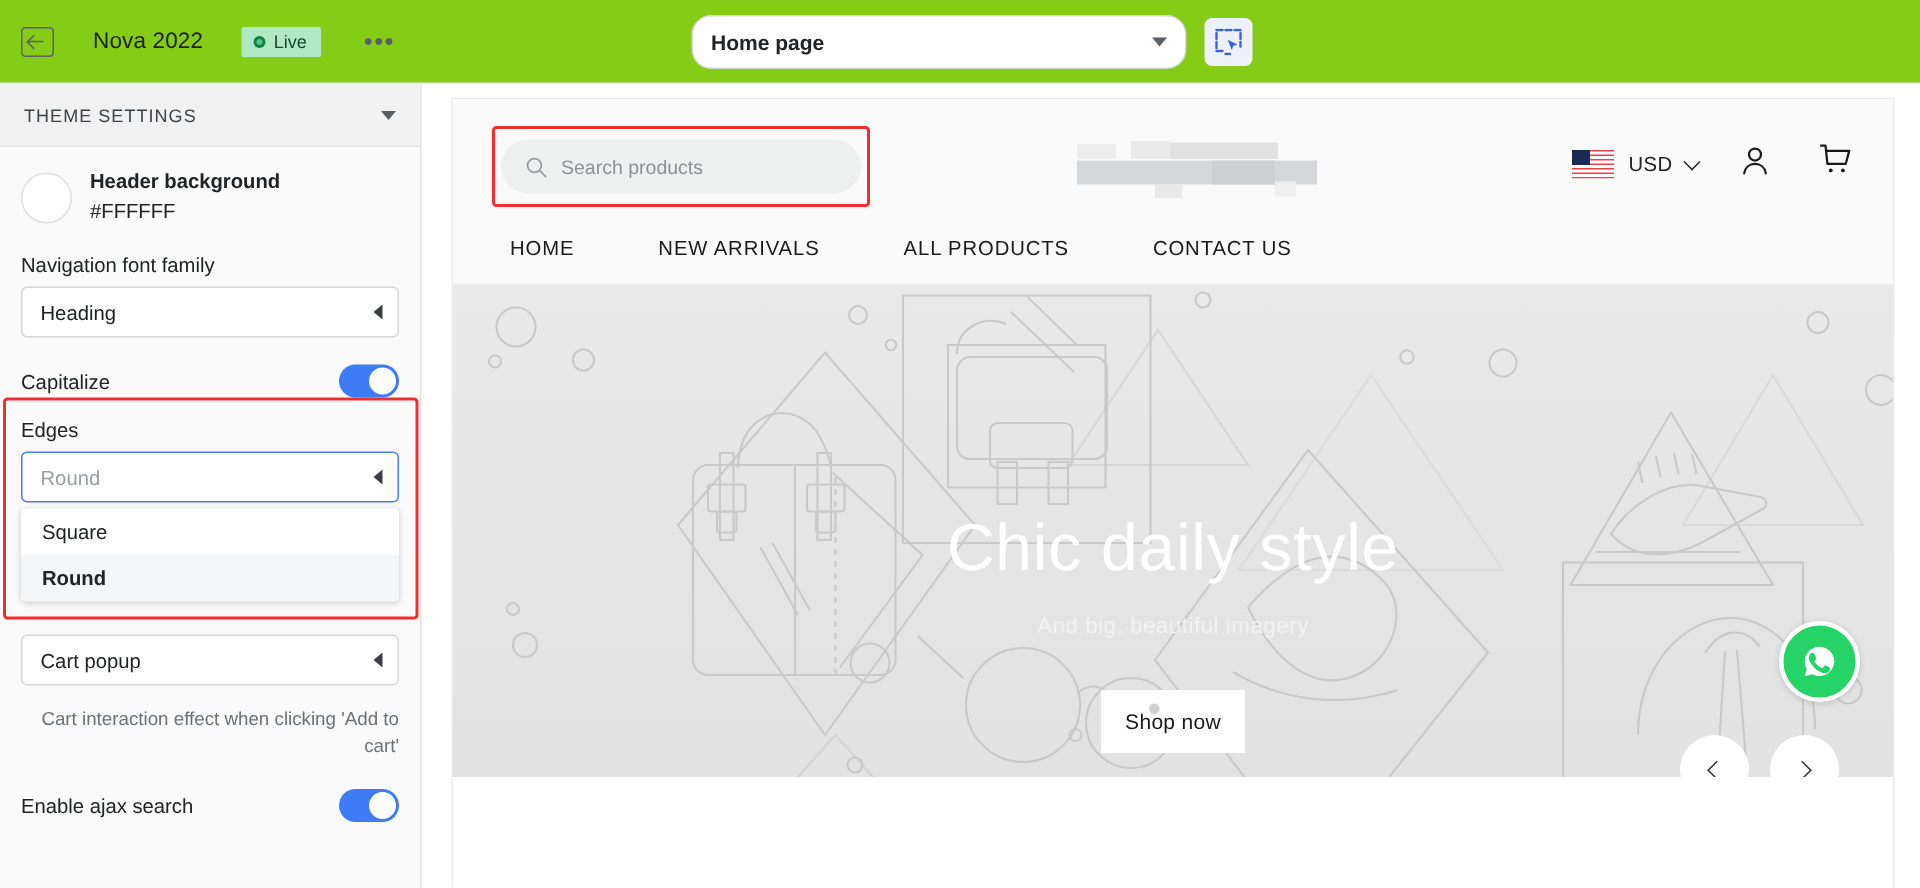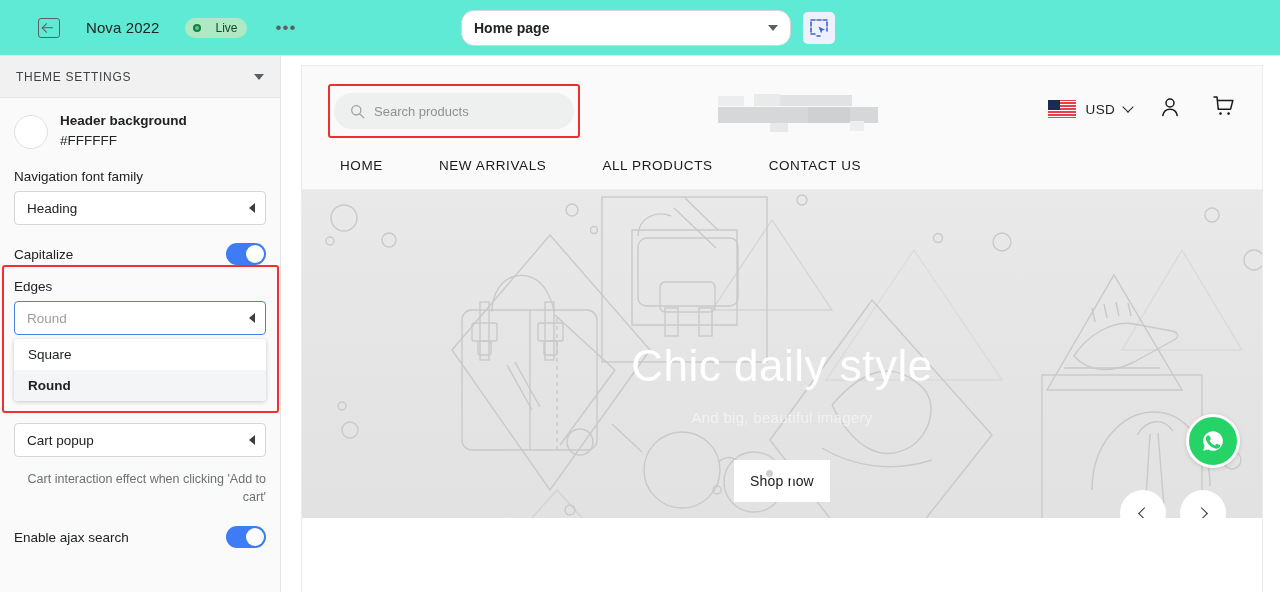--- a/index.html
+++ b/index.html
@@ -6,44 +6,44 @@
   html, body {
     width: 1280px; height: 592px;
     font-family: "Liberation Sans", sans-serif;
     background: #ffffff; overflow: hidden;
   }
   body { position: relative; }
 
   
   .topbar {
     position: absolute; left: 0; top: 0; width: 1280px; height: 56px;
-    background: #5eead4; border-bottom: 1px solid #e8e8e8;
-    display: flex; align-items: center; padding-left: 24px;
+    background: #84cc16; border-bottom: 1px solid #e8e8e8;
+    display: flex; align-items: center;
   }
   .tb-left { display: flex; align-items: center; gap: 0; padding-left: 14px; }
   .exit-icon {
     width: 22px; height: 20px; border: 1.6px solid #5b6066; border-radius: 3px;
     position: relative; display: inline-block;
   }
   .exit-icon::after {
     content: ""; position: absolute; left: 3px; top: 50%; width: 11px; height: 1.6px;
     background: #5b6066; transform: translateY(-50%);
   }
   .exit-icon::before {
     content: ""; position: absolute; left: 3.5px; top: 50%; width: 6px; height: 6px;
     border-left: 1.6px solid #5b6066; border-bottom: 1.6px solid #5b6066;
     transform: translateY(-50%) rotate(45deg);
   }
   .shop-name {
     font-size: 15px; color: #202223; margin-left: 26px; letter-spacing: .1px;
   }
   .live-badge {
     margin-left: 26px; background: #aee9c4; color: #12492c;
-    border-radius: 10px; padding: 3px 10px 3px 8px; font-size: 12px;
-    display: inline-flex; align-items: center; gap: 14px; font-weight: 400;
+    border-radius: 1px; padding: 3px 10px 3px 8px; font-size: 12px;
+    display: inline-flex; align-items: center; gap: 5px; font-weight: 400;
   }
   .live-dot {
     width: 8px; height: 8px; border-radius: 50%; background: #108043;
     display: inline-block; position: relative;
   }
   .live-dot::after{
     content:""; position:absolute; inset:2px; border-radius:50%; background:#59c48a;
   }
   .dots-btn {
     margin-left: 22px; color: #5c5f62; font-size: 17px; letter-spacing: 1px;

